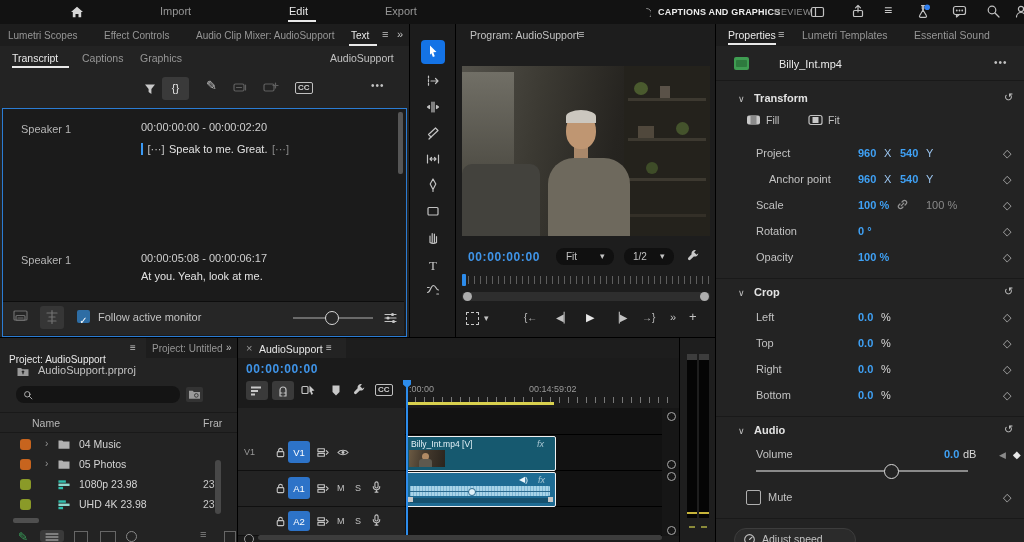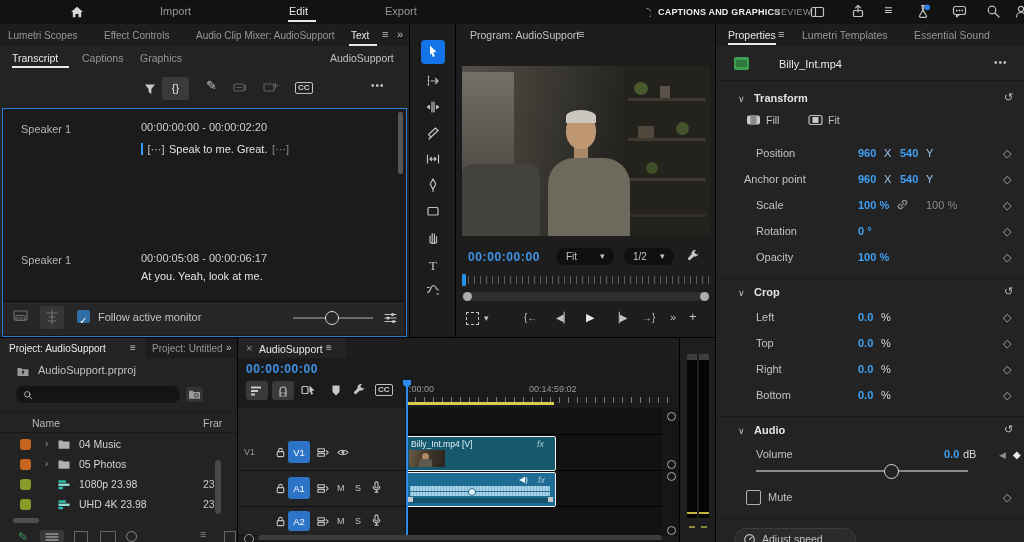--- a/index.html
+++ b/index.html
@@ -329,29 +329,29 @@
     </div>
     <div class="ab" style="left:92px;top:90px;display:flex;align-items:center;gap:5px;">
       <svg class="svgi" width="15" height="12" viewBox="0 0 15 12">
           <rect x="1" y="1.5" width="13" height="9" rx="2"></rect>
           <rect x="4.5" y="3" width="6" height="6" fill="#c8c8c8" stroke="none"></rect>
         </svg>
       <span class="t105 mid">Fit</span>
     </div>
 
     <div class="ab" style="left:0;top:116px;width:308px;height:26px;">
-      <span class="ab t11 mid" style="left:40px;top:7px;">Position</span>
+      <span class="ab t11 mid" style="left:40px;top:7px;">Project</span>
       <span class="ab t11 blue" style="left:142px;top:7px;font-weight:bold;">960</span>
       <span class="ab t11 bluish" style="left:168px;top:7px;">X</span>
       <span class="ab t11 blue" style="left:184px;top:7px;font-weight:bold;">540</span>
       <span class="ab t11 bluish" style="left:210px;top:7px;">Y</span>
       <span class="ab diamond" style="left:287px;top:7px;">◇</span>
     </div>
     <div class="ab" style="left:0;top:142px;width:308px;height:26px;">
-      <span class="ab t11 mid" style="left:28px;top:7px;">Anchor point</span>
+      <span class="ab t11 mid" style="left:53px;top:7px;">Anchor point</span>
       <span class="ab t11 blue" style="left:142px;top:7px;font-weight:bold;">960</span>
       <span class="ab t11 bluish" style="left:168px;top:7px;">X</span>
       <span class="ab t11 blue" style="left:184px;top:7px;font-weight:bold;">540</span>
       <span class="ab t11 bluish" style="left:210px;top:7px;">Y</span>
       <span class="ab diamond" style="left:287px;top:7px;">◇</span>
     </div>
     <div class="ab" style="left:0;top:168px;width:308px;height:26px;">
       <span class="ab t11 mid" style="left:40px;top:7px;">Scale</span>
       <span class="ab t11 blue" style="left:142px;top:7px;font-weight:bold;">100 %</span>
       <div class="ab" style="left:180px;top:6px;">
@@ -429,21 +429,21 @@
           <circle cx="7" cy="7" r="5.2"></circle>
           <path d="M7 7 L9.8 4.4"></path>
         </svg>
       <span class="ab t105 mid" style="left:27px;top:4px;">Adjust speed</span>
     </div>
   </div>
 
   <div class="ab panel" style="left:0;top:338px;width:237px;height:204px;">
     <div class="ab tabbar" style="left:0;top:0;width:237px;height:20px;">
       <div class="ab panel" style="left:0;top:0;width:146px;height:20px;"></div>
-      <span class="ab t10 lit" style="left:9px;top:5px;">Project: AudioSupport</span>
+      <span class="ab t10 lit" style="left:9px;top:16px;">Project: AudioSupport</span>
       <span class="ab t10 mid" style="left:130px;top:4px;">≡</span>
       <span class="ab t10 dim" style="left:152px;top:5px;">Project: Untitled</span>
       <span class="ab t10 mid" style="left:226px;top:4px;">»</span>
     </div>
 
     <div class="ab" style="left:16px;top:26px;">
       <svg width="14" height="13" viewBox="0 0 14 13">
           <path d="M1.5 3 H5 L6.3 4.3 H12.5 V11 H1.5 Z" fill="#9a9a9a"></path>
           <path d="M7 9.3 V6 M5.8 7.2 L7 6 L8.2 7.2" stroke="#232323" stroke-width="1.1" fill="none"></path>
         </svg>

